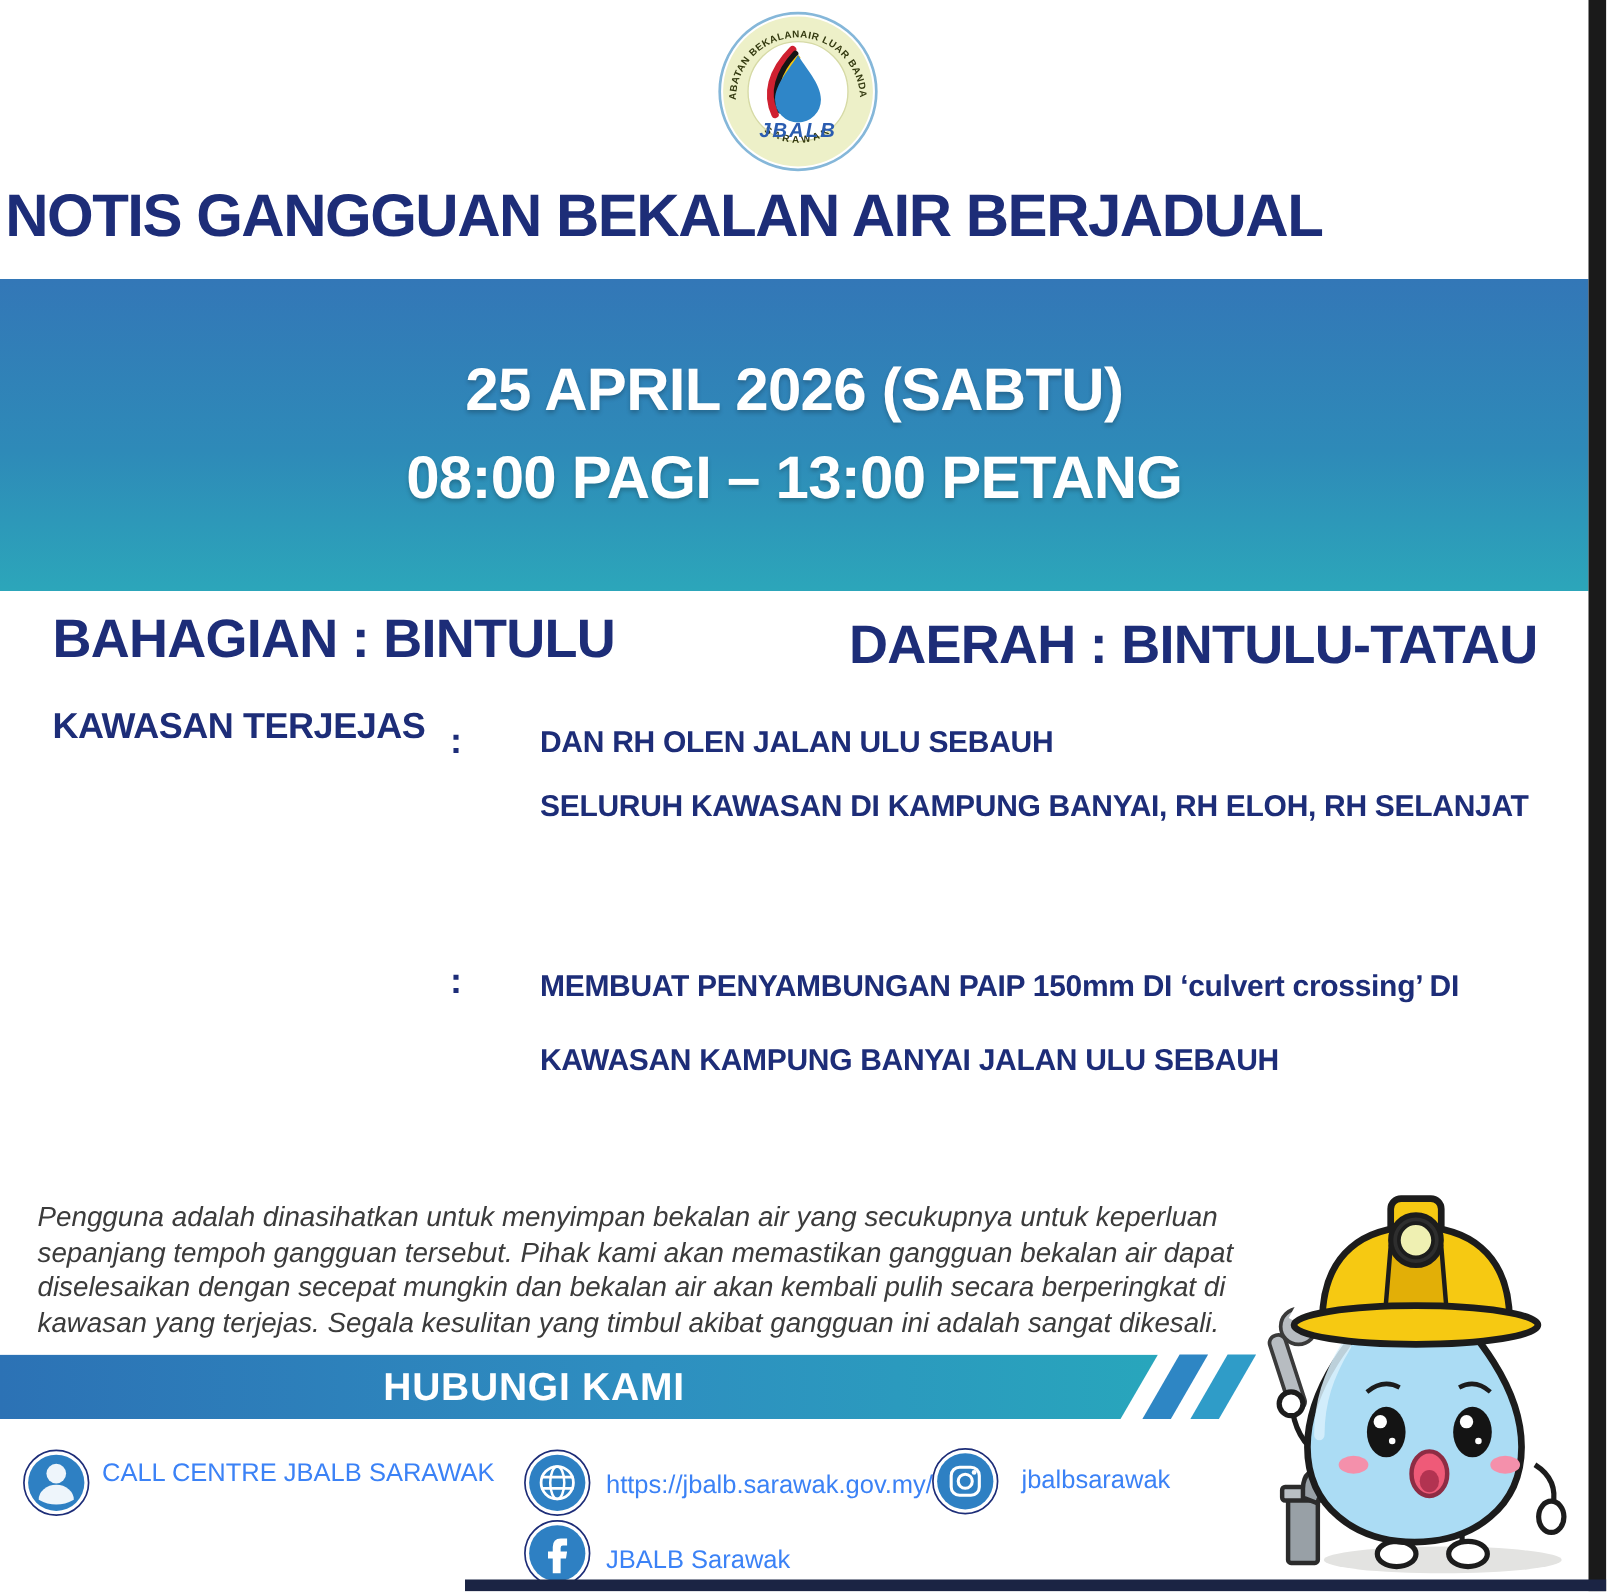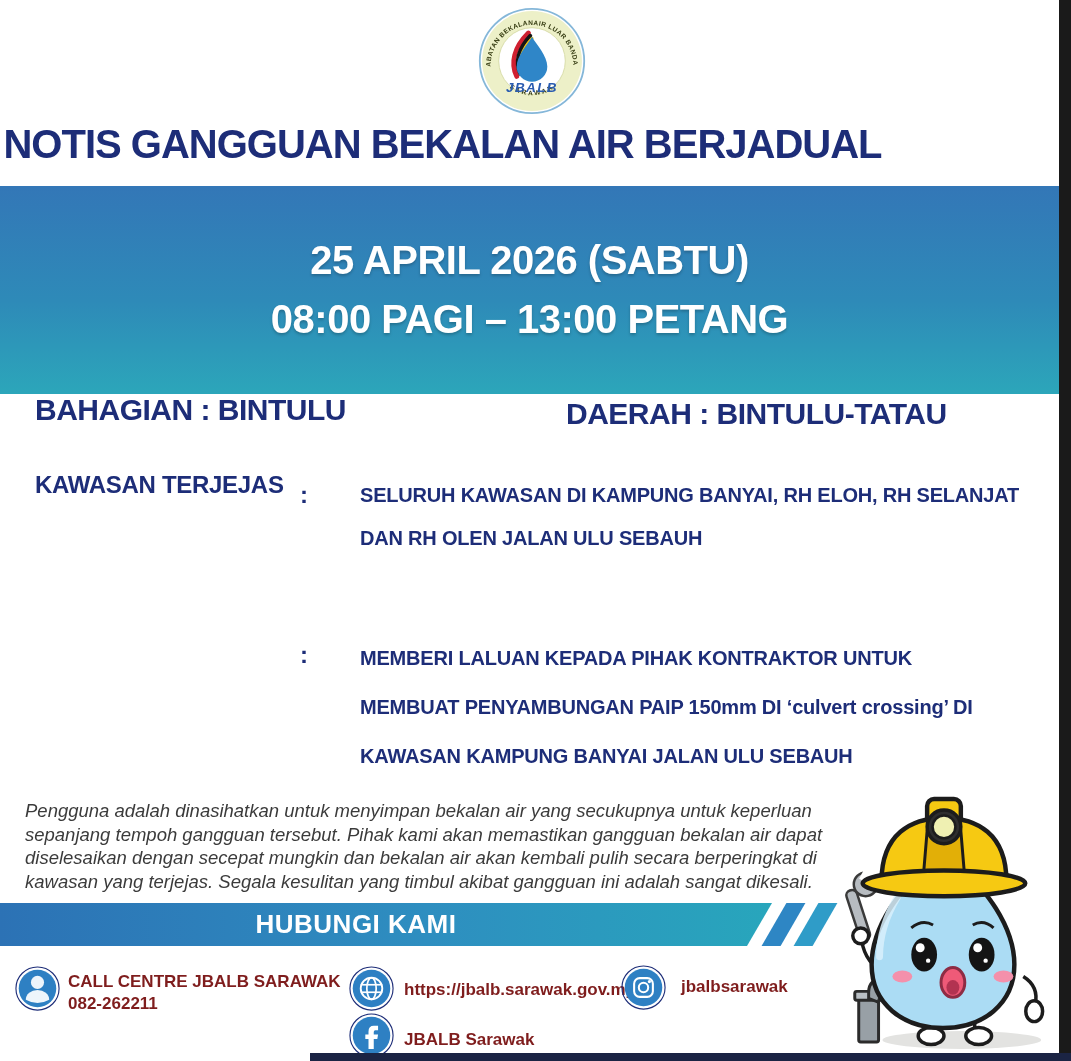--- a/index.html
+++ b/index.html
@@ -23,21 +23,21 @@
   .date-banner{
     position:absolute; left:0; top:186px; width:1059px; height:208px;
     background:linear-gradient(180deg,#3377b7 0%,#2e8ab8 55%,#2ca6ba 100%);
     display:flex; flex-direction:column; align-items:center; justify-content:center; gap:14px;
   }
   .date-banner div{
     color:#ffffff; font-size:40px; font-weight:bold; letter-spacing:-.5px;
     text-shadow:0 2px 3px rgba(0,0,0,.22);
   }
 
-  .region-label{ position:absolute; font-size:30px; font-weight:bold; color:#1d2d78; letter-spacing:-.5px; }
+  .region-label{ position:absolute; font-size:36px; font-weight:bold; color:#1d2d78; letter-spacing:-.5px;margin-top:12px; }
   .bahagian{ left:35px; top:393px; }
   .daerah{ left:566px; top:397px; }
 
   .info-label{ position:absolute; left:35px; font-size:24px; font-weight:bold; color:#1d2d78; letter-spacing:-.3px; }
   .info-colon{ position:absolute; left:300px; font-size:24px; font-weight:bold; color:#1d2d78; }
   .info-value{ position:absolute; left:360px; font-size:20px; font-weight:bold; color:#1d2d78; letter-spacing:-.2px; white-space:nowrap; }
   .kawasan-label{ top:471px; }
   .kawasan-colon{ top:481px; }
   .kawasan-value{ top:474px; line-height:43px; }
   .huraian-label{ top:641px; }
@@ -62,21 +62,21 @@
   .bar-stripe{ position:absolute; top:0; height:43px; width:19px; transform:skewX(-30deg); }
   .stripe-1{ left:774px; background:#2e86c4; }
   .stripe-2{ left:806px; background:#2f9cc8; }
 
   .contact-icon{ position:absolute; width:45px; height:45px; }
   .icon-person{ left:15px; top:966px; }
   .icon-globe{ left:349px; top:966px; }
   .icon-facebook{ left:349px; top:1013px; }
   .icon-instagram{ left:621px; top:965px; }
 
-  .contact-text{ position:absolute; font-weight:bold; color:#7f1d1d; font-size:17px; }
+  .contact-text{ position:absolute; font-weight:normal; color:#3b82f6; font-size:17px; }
   .call-centre-block{ left:68px; top:971px; line-height:22px; }
   .reference{ left:68px; top:1067px; }
   .website{ left:404px; top:980px; }
   .facebook-label{ left:404px; top:1030px; }
   .instagram-label{ left:681px; top:977px; }
 
   .mascot{ position:absolute; left:828px; top:786px; width:228px; height:270px; }
 </style>
 </head>
 <body>
@@ -108,27 +108,26 @@
     <div>25 APRIL 2026 (SABTU)</div>
     <div>08:00 PAGI – 13:00 PETANG</div>
   </div>
 
   <div class="region-label bahagian">BAHAGIAN : BINTULU</div>
   <div class="region-label daerah">DAERAH : BINTULU-TATAU</div>
 
   <div class="info-label kawasan-label">KAWASAN TERJEJAS</div>
   <div class="info-colon kawasan-colon">:</div>
   <div class="info-value kawasan-value">
+    <div>DAN RH OLEN JALAN ULU SEBAUH</div>
     <div>SELURUH KAWASAN DI KAMPUNG BANYAI, RH ELOH, RH SELANJAT</div>
-    <div>DAN RH OLEN JALAN ULU SEBAUH</div>
   </div>
 
   <div class="info-colon huraian-colon">:</div>
   <div class="info-value huraian-value">
-    <div>MEMBERI LALUAN KEPADA PIHAK KONTRAKTOR UNTUK</div>
     <div><span>MEMBUAT PENYAMBUNGAN PAIP 150mm DI </span><span class="italic-inline">‘culvert crossing’</span><span> DI</span></div>
     <div>KAWASAN KAMPUNG BANYAI JALAN ULU SEBAUH</div>
   </div>
 
   <div class="advisory">
     <div>Pengguna adalah dinasihatkan untuk menyimpan bekalan air yang secukupnya untuk keperluan</div>
     <div>sepanjang tempoh gangguan tersebut. Pihak kami akan memastikan gangguan bekalan air dapat</div>
     <div>diselesaikan dengan secepat mungkin dan bekalan air akan kembali pulih secara berperingkat di</div>
     <div>kawasan yang terjejas. Segala kesulitan yang timbul akibat gangguan ini adalah sangat dikesali.</div>
   </div>
@@ -142,21 +141,20 @@
   </div>
 
   <svg class="contact-icon icon-person" viewBox="0 0 48 48">
     <circle cx="24" cy="24" r="23" fill="none" stroke="#1d2d78" stroke-width="1.2"></circle>
     <circle cx="24" cy="24" r="20" fill="#2e80c3"></circle>
     <circle cx="24" cy="17.5" r="7" fill="#eef5fb"></circle>
     <path d="M11.5,36 a12.5,10.5 0 0 1 25,0 q-12.5,7 -25,0 z" fill="#eef5fb"></path>
   </svg>
   <div class="contact-text call-centre-block">
     <div>CALL CENTRE JBALB SARAWAK</div>
-    <div>082-262211</div>
   </div>
   <div class="contact-text reference">JBALB/BTU/04/02</div>
 
   <svg class="contact-icon icon-globe" viewBox="0 0 48 48">
     <circle cx="24" cy="24" r="23" fill="none" stroke="#1d2d78" stroke-width="1.2"></circle>
     <circle cx="24" cy="24" r="20" fill="#2e80c3"></circle>
     <circle cx="24" cy="24" r="11.5" fill="none" stroke="#fff" stroke-width="2"></circle>
     <ellipse cx="24" cy="24" rx="5" ry="11.5" fill="none" stroke="#fff" stroke-width="1.8"></ellipse>
     <line x1="12.5" y1="20" x2="35.5" y2="20" stroke="#fff" stroke-width="1.8"></line>
     <line x1="12.5" y1="28" x2="35.5" y2="28" stroke="#fff" stroke-width="1.8"></line>

